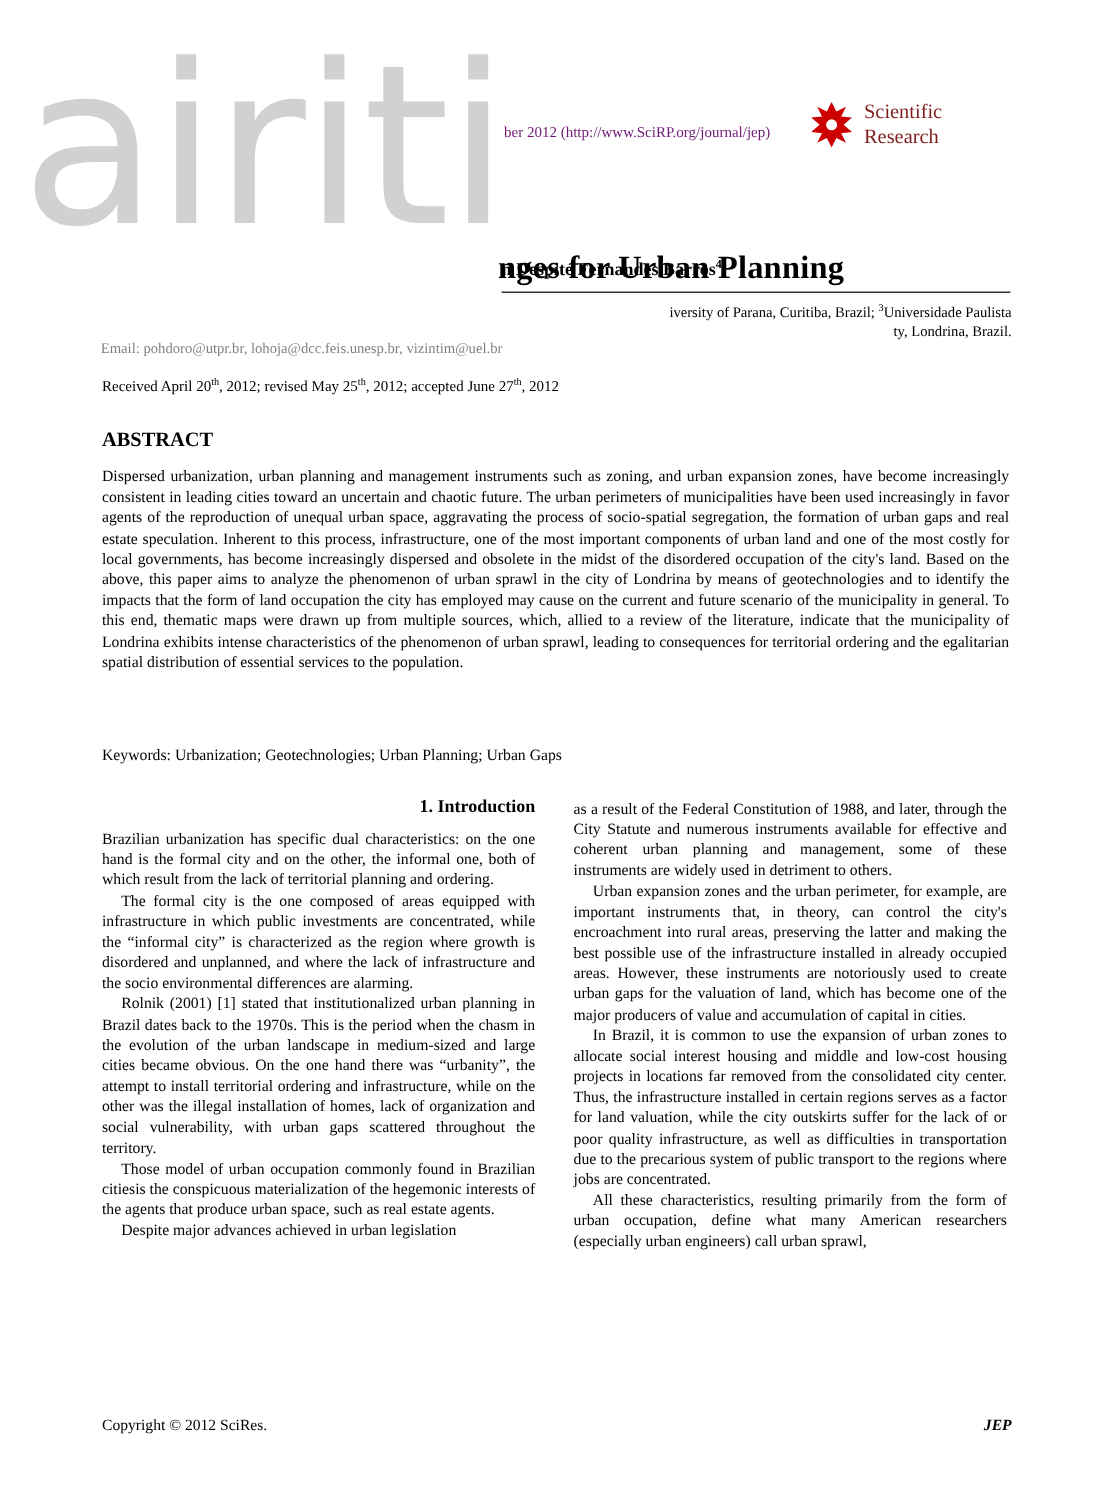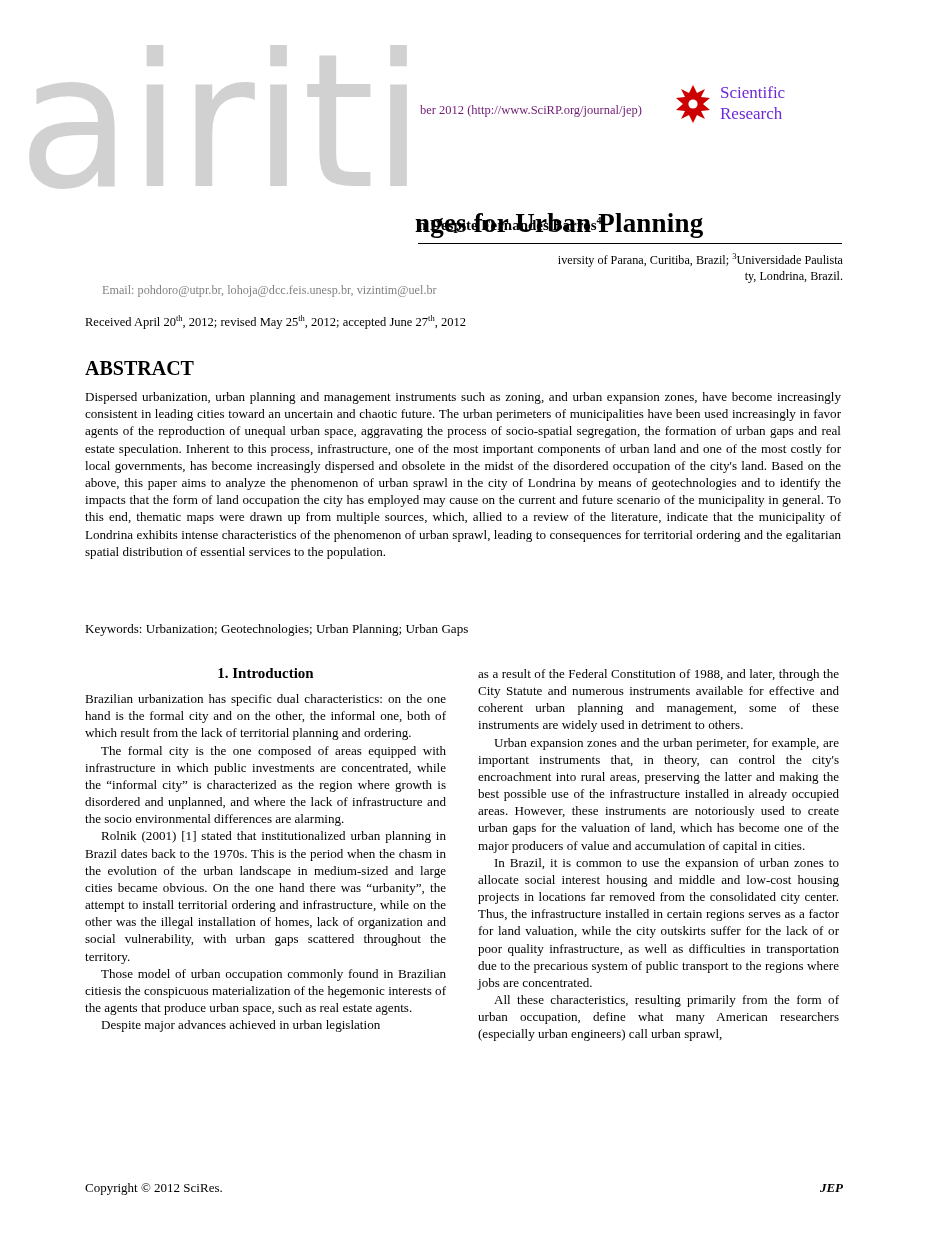--- a/index.html
+++ b/index.html
@@ -65,21 +65,21 @@
     width: 42px;
     height: 42px;
   }
   .publisher-logo .logo-text {
     position: absolute;
     left: 48px;
     top: 0px;
     font-family: "Liberation Serif", serif;
     font-size: 17px;
     line-height: 21px;
-    color: #6d28d9;
+    color: #7f1d1d;
     white-space: nowrap;
   }
 
   
   .paper-title {
     position: absolute;
     left: 415px;
     top: 160px;
     right: 82px;
     font-size: 27px;
@@ -114,42 +114,42 @@
     top: 248px;
     width: 425px;
     font-size: 12.2px;
     line-height: 16px;
     text-align: right;
   }
   .affiliations sup { font-size: 8.5px; vertical-align: super; }
 
   .email-line {
     position: absolute;
-    left: 102px;
+    left: 84px;
     top: 283px;
     font-size: 12.2px;
     color: #111;
     opacity: .55;
   }
 
   .dates-line {
     position: absolute;
     left: 85px;
     top: 313px;
     font-size: 12.5px;
     text-align: center;
   }
   .dates-line sup { font-size: 8.5px; vertical-align: super; }
 
   
   .abstract-heading {
     position: absolute;
     left: 85px;
     top: 357px;
-    font-size: 20px;
+    font-size: 17px;
     font-weight: bold;
   }
   .abstract-body {
     position: absolute;
     left: 85px;
     top: 388px;
     width: 756px;
     font-size: 13.1px;
     line-height: 17.2px;
     text-align: justify;
@@ -173,21 +173,21 @@
     line-height: 17.15px;
     text-align: justify;
   }
   .col.left  { left: 85px; }
   .col.right { left: 478px; }
 
   .section-heading {
     font-size: 15px;
     font-weight: bold;
     margin: 0 0 8px 0;
-    text-align: center;
+    text-align: right;
   }
   .col p {
     margin: 0;
     text-indent: 16px;
   }
   .col p.noindent { text-indent: 0; }
 
   
   .footer-left {
     position: absolute;

